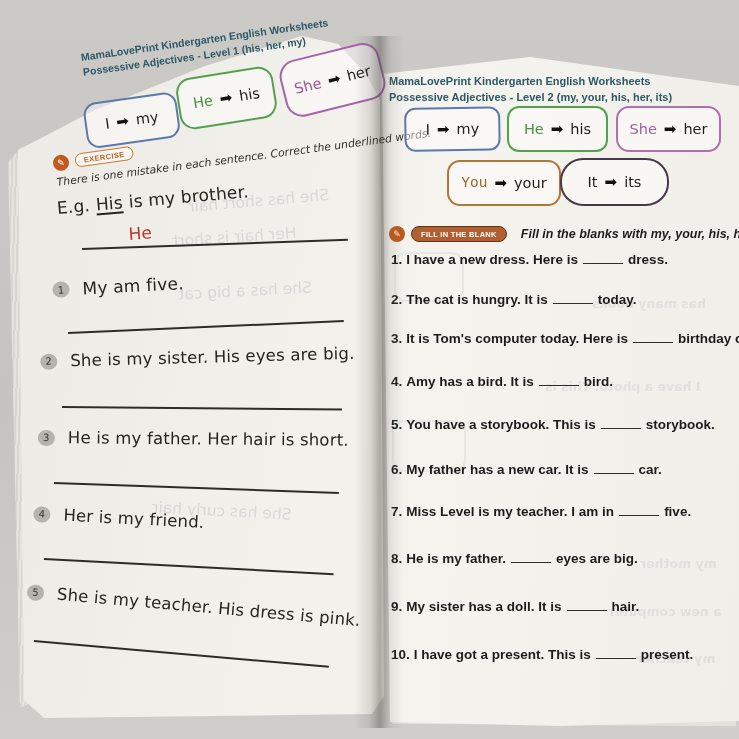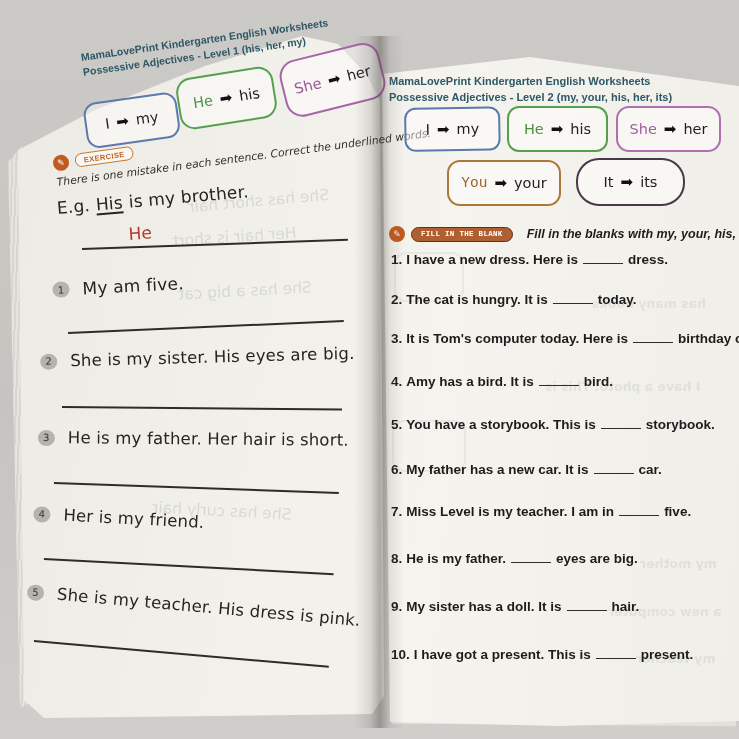--- a/index.html
+++ b/index.html
@@ -24,21 +24,21 @@
   .vbox{border:2px solid;border-radius:13px;background:rgba(255,255,255,.45);
         display:flex;align-items:center;justify-content:center;gap:7px;
         font-family:"DejaVu Sans",sans-serif;font-size:14.5px;color:#201e1a;}
   .vbox .arr{font-size:15px;color:#111;}
   .badge-row{display:flex;align-items:center;gap:6px;}
   .pcirc{width:16px;height:16px;border-radius:50%;background:#c05a1e;color:#fff;
          display:flex;align-items:center;justify-content:center;font-size:9px;flex:none;}
   .oval1{border:1.5px solid #c97a2f;border-radius:10px;color:#c2601c;font-weight:bold;
          font-size:7.5px;padding:1.5px 8px;letter-spacing:.4px;background:rgba(255,255,255,.6);white-space:nowrap;}
   .oval2{border:1.5px solid #5f3317;border-radius:10px;color:#fff;font-weight:bold;
-         font-size:7.5px;padding:2.5px 9px;letter-spacing:.3px;background:#b06030;white-space:nowrap;font-family:Liberation Mono, monospace;}
+         font-size:7.5px;padding:2.5px 9px;letter-spacing:.3px;background:#b06030;white-space:nowrap;}
   .instr-l{font-style:italic;font-size:10.8px;color:#2e2c28;white-space:nowrap;font-family:"DejaVu Sans",sans-serif;}
   .instr-r{font-style:italic;font-weight:bold;font-size:12.5px;color:#1d1d1d;white-space:nowrap;}
   .kidline{font-size:16.5px;white-space:nowrap;display:flex;align-items:center;}
   .ul{text-decoration:underline;text-underline-offset:3px;text-decoration-thickness:1.5px;}
   .sp{margin-right:6px;}
   .numcirc{width:17px;height:16px;border-radius:50%;background:#b6b3ae;color:#333;
            font-size:10px;display:inline-flex;align-items:center;justify-content:center;
            margin-right:13px;flex:none;font-family:"DejaVu Sans",sans-serif;}
   .ansline{position:absolute;border-top:2px solid #2e2c2a;z-index:3;transform-origin:left top;}
   .ans-red{color:#b5392b;font-size:17px;font-family:"DejaVu Sans",sans-serif;}
@@ -151,21 +151,21 @@
   <div class="el vbox" style="left:616px;top:106px;width:101px;height:42px;border-color:#b070b0;border-radius:13px;">
     <span style="color:#a060a0;">She</span>
     <span class="arr">➡</span>
     <span>her</span>
   </div>
   <div class="el vbox" style="left:447px;top:160px;width:110px;height:42px;border-color:#ad7837;border-radius:13px;">
     <span style="color:#9c6322;font-family:Liberation Mono, monospace;">You</span>
     <span class="arr">➡</span>
     <span>your</span>
   </div>
-  <div class="el vbox" style="left:576px;top:158px;width:105px;height:44px;border-color:#483849;border-radius:23px;">
+  <div class="el vbox" style="left:560px;top:158px;width:105px;height:44px;border-color:#483849;border-radius:23px;">
     <span>It</span>
     <span class="arr">➡</span>
     <span>its</span>
   </div>
 
   <div class="el badge-row" style="left:389px;top:226px;">
     <span class="pcirc">✎</span>
     <span class="oval2">FILL IN THE BLANK</span>
     <span class="instr-r" style="margin-left:8px;">Fill in the blanks with my, your, his, her, its.</span>
   </div>

